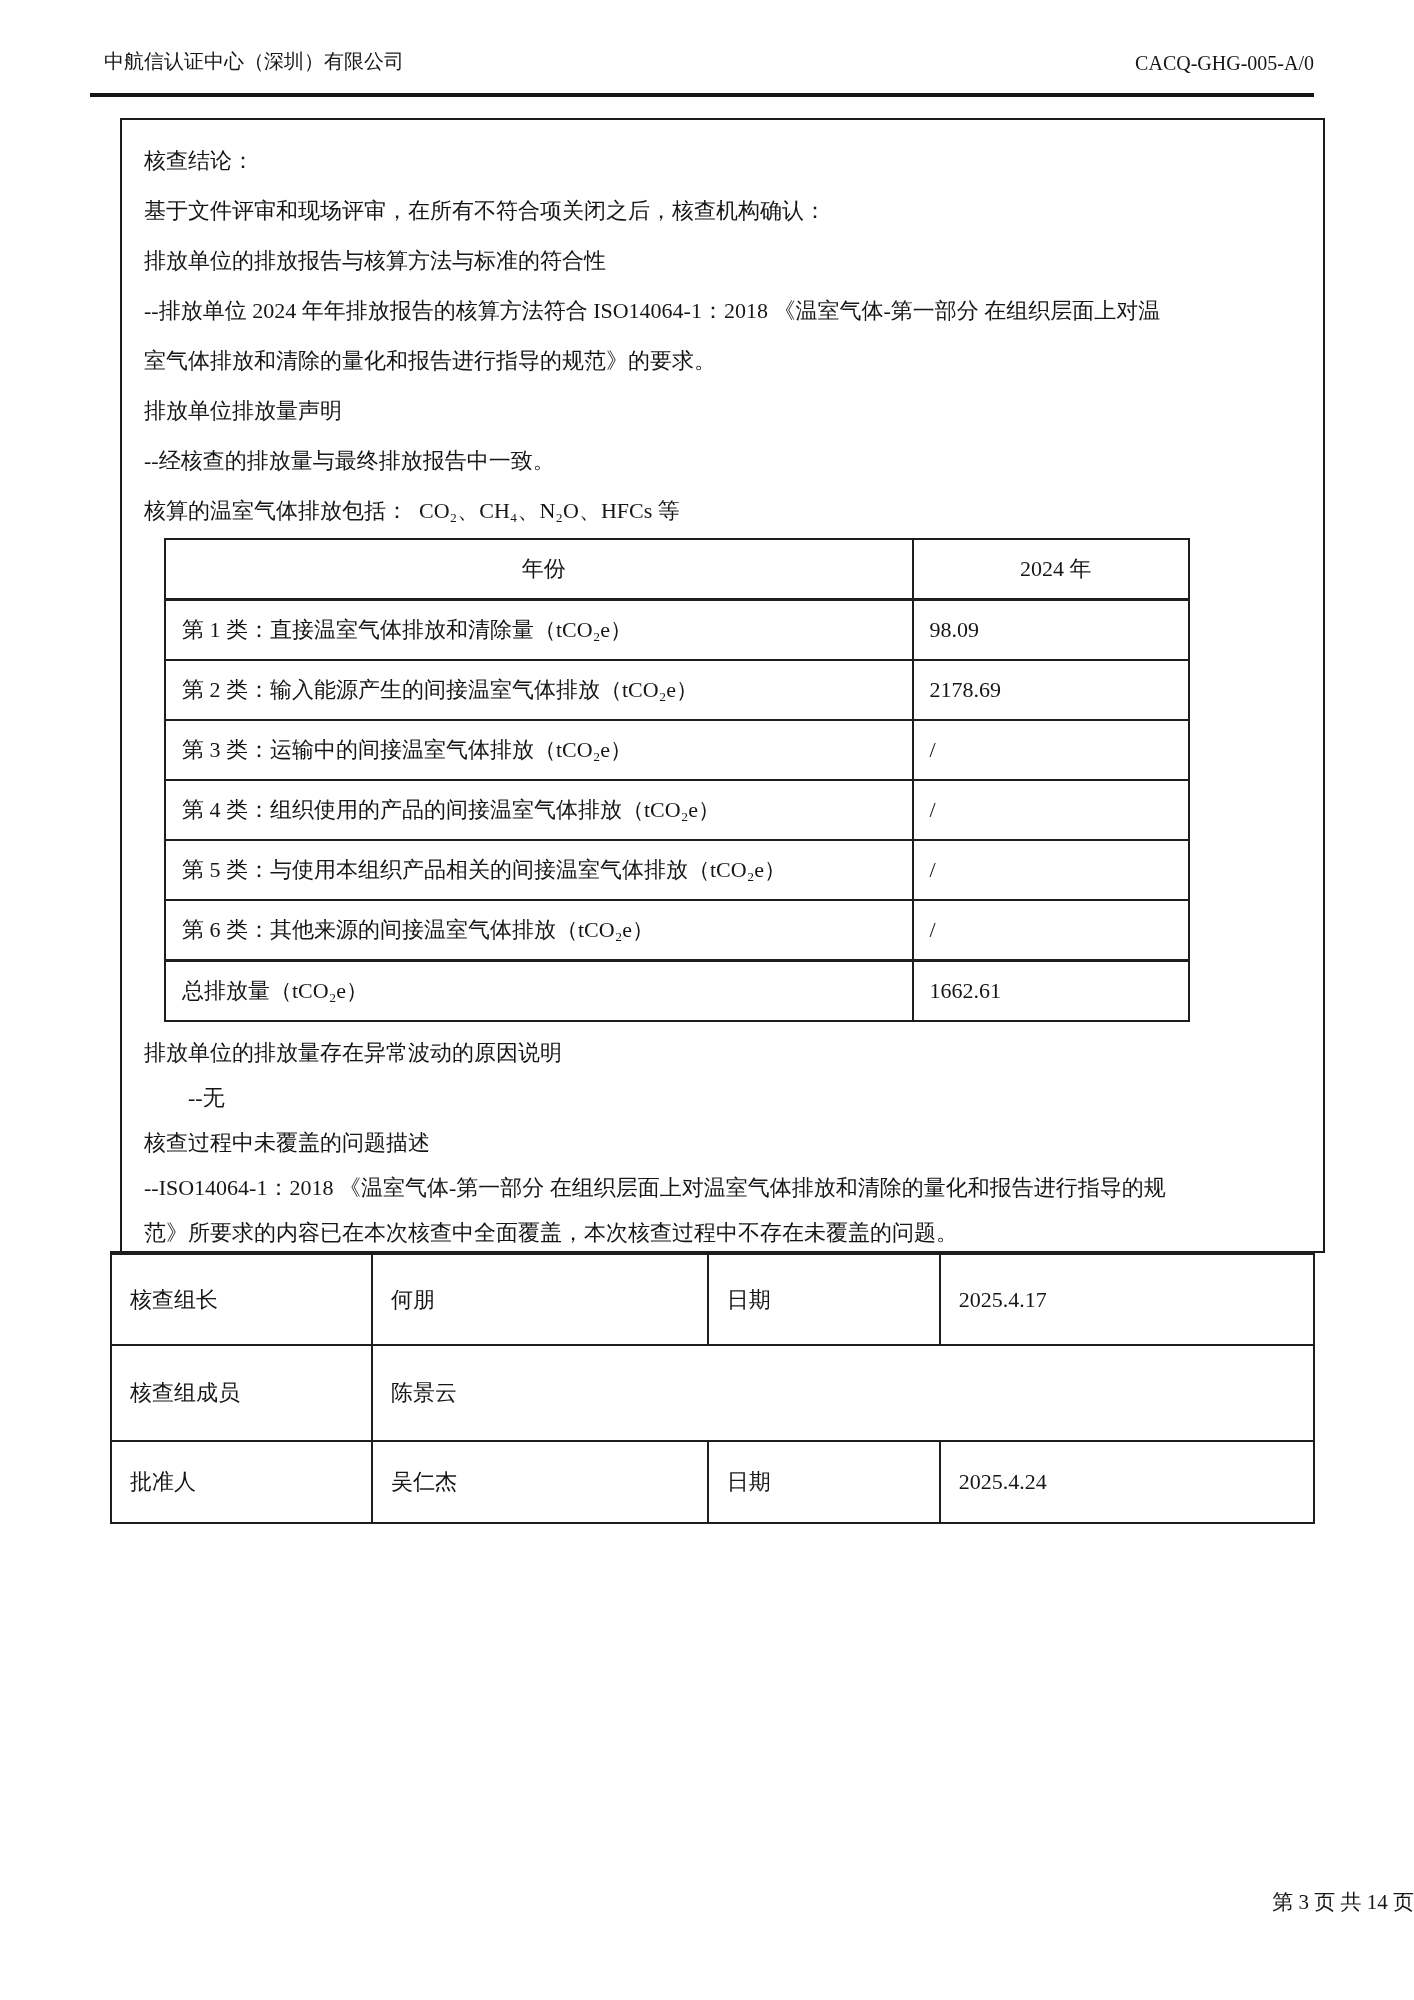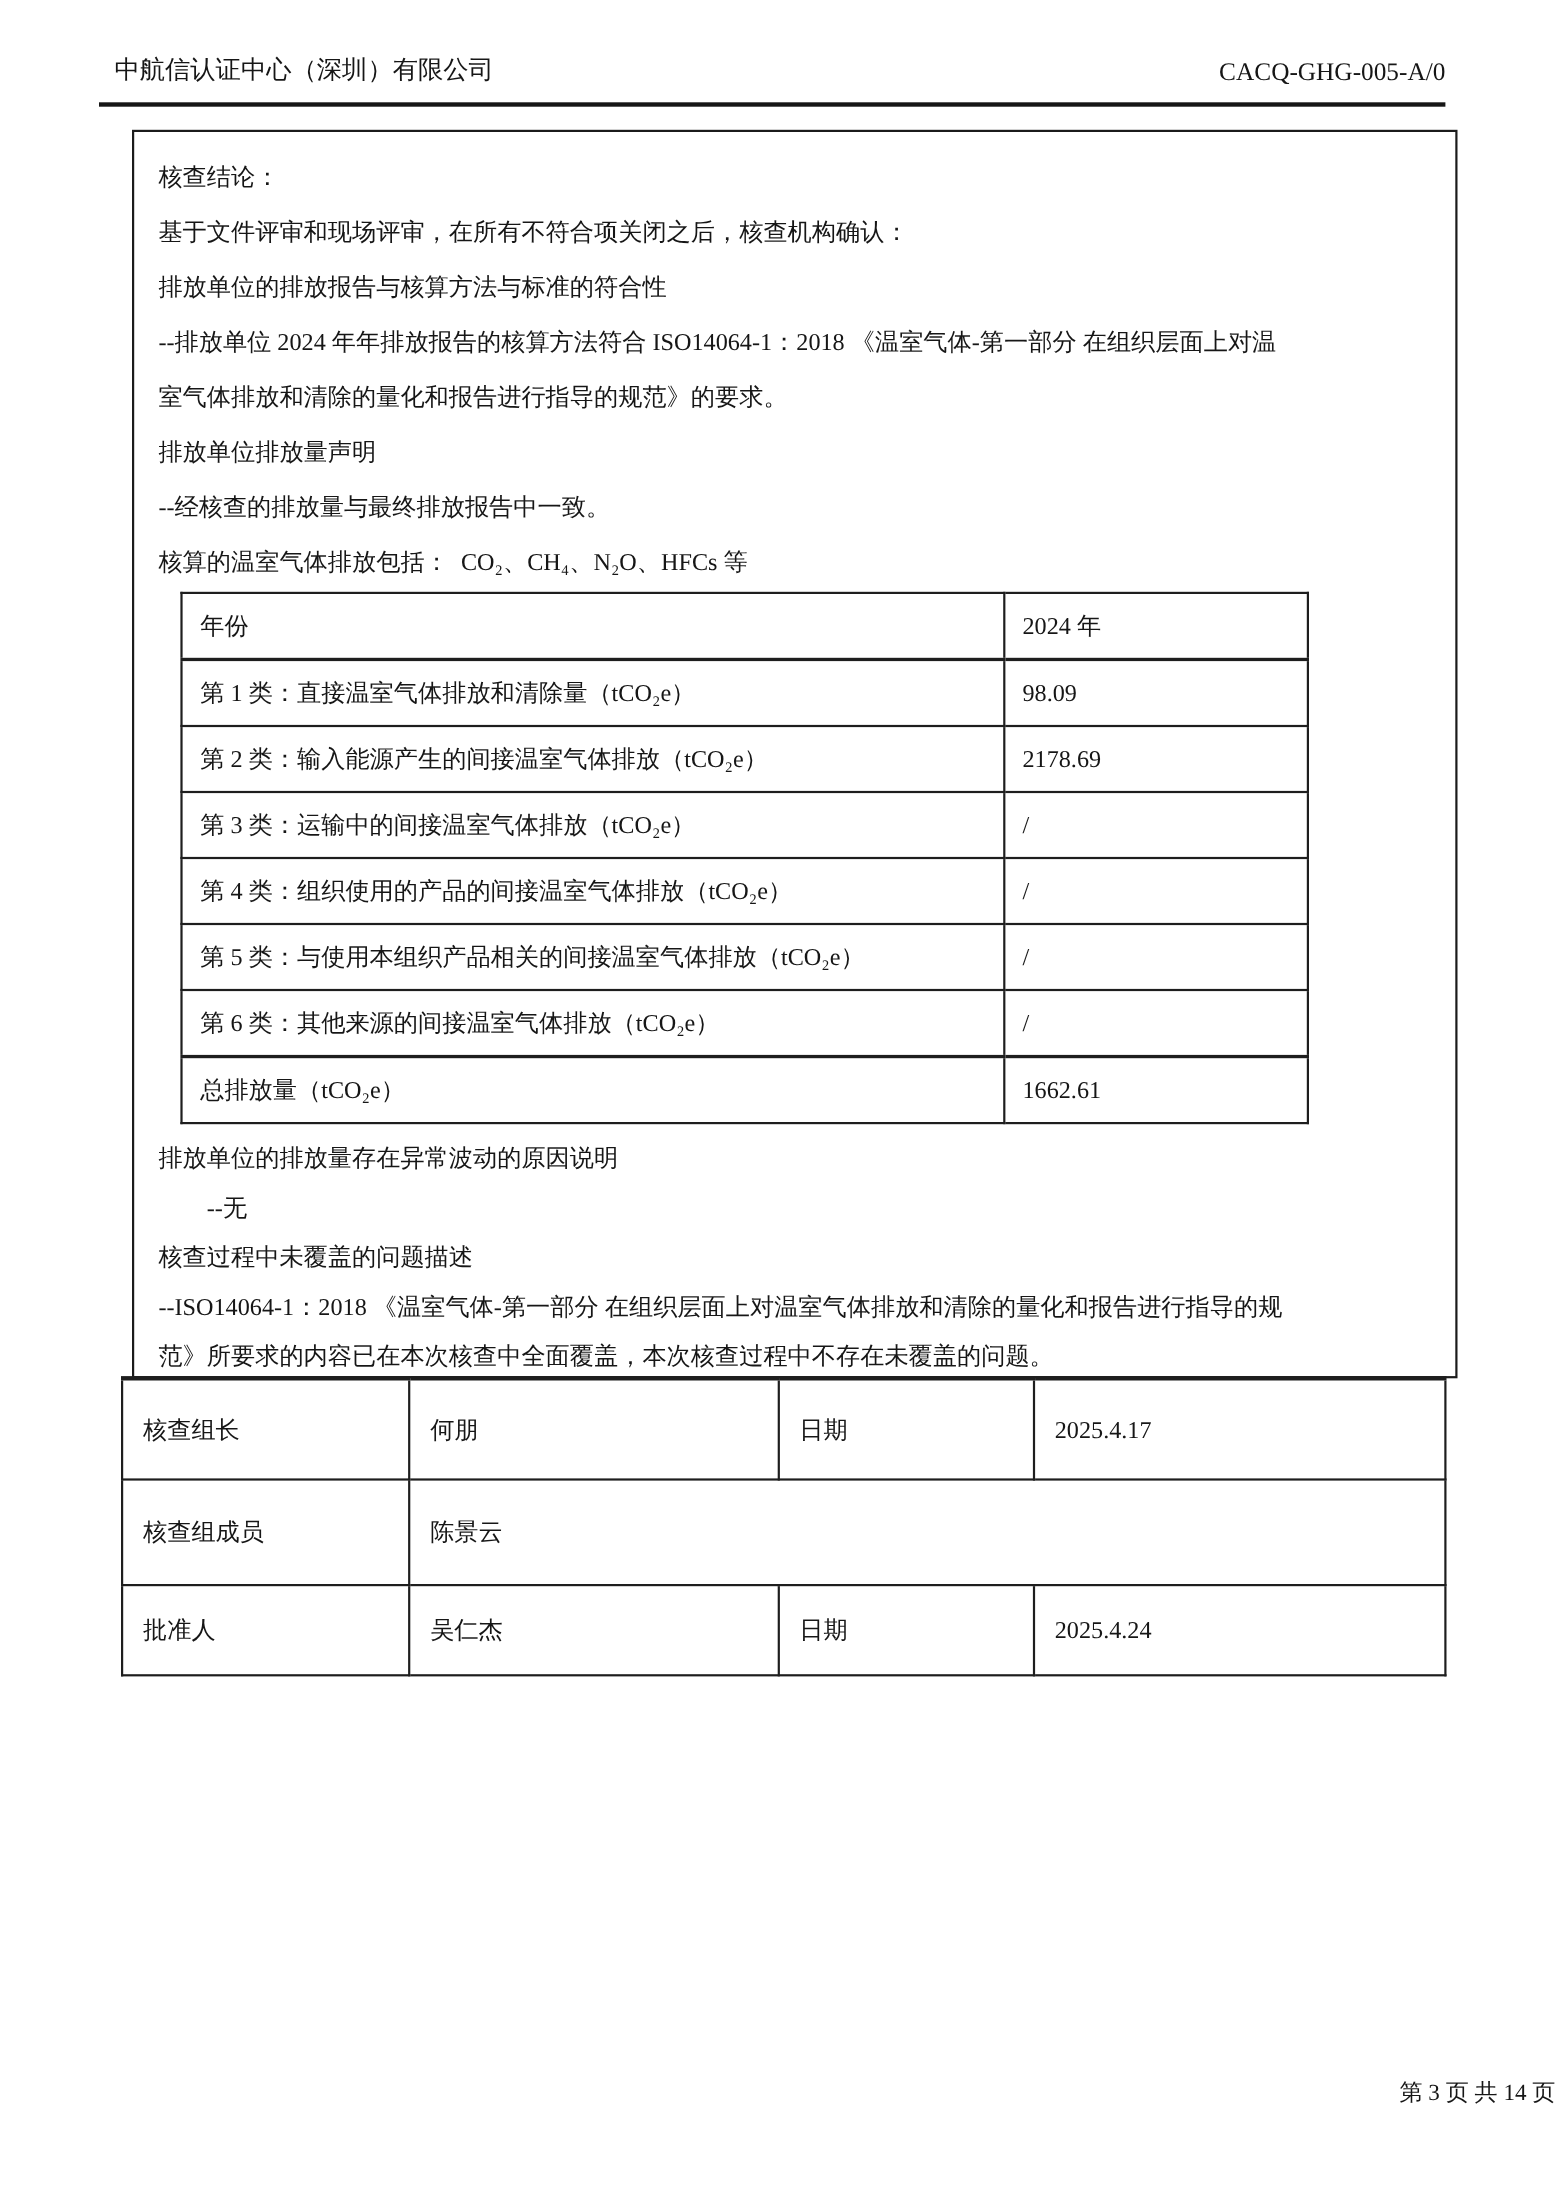--- a/index.html
+++ b/index.html
@@ -6,21 +6,21 @@
   body {
     width: 1414px; height: 2000px;
     background: #ffffff;
     position: relative;
     font-family: "Liberation Serif", "DejaVu Serif", serif;
     color: #161616;
   }
   .header {
     position: absolute; top: 48px; left: 104px; width: 1210px;
     display: flex; justify-content: space-between; align-items: flex-end;
-    font-size: 23px;
+    font-size: 20px;
   }
   .header-rule {
     position: absolute; top: 93px; left: 90px; width: 1224px; height: 4px;
     background: #161616;
   }
   .content-box {
     position: absolute; top: 118px; left: 120px;
     width: 1205px; height: 1135px;
     border: 2px solid #1b1b1b;
     box-sizing: border-box;
@@ -35,21 +35,21 @@
     border-collapse: collapse; table-layout: fixed;
     margin: 2px 0 8px 20px; width: 1026px;
   }
   .emission-table td {
     border: 2px solid #1e1e1e;
     height: 58px; font-size: 22px;
     padding: 0 6px 0 16px; vertical-align: middle;
     overflow: hidden; white-space: nowrap;
   }
   .emission-table td.val { }
-  .emission-table tr:first-child td { border-bottom-width: 3px; }
+  .emission-table tr:first-child td { border-bottom-width: 3px; text-align: center; }
   .emission-table tr:last-child td { border-top-width: 3px; }
   .nline {
     font-size: 22px; line-height: 45px; margin: 0;
     white-space: pre-wrap;
   }
   .nline.indent { padding-left: 44px; }
   .sig-table {
     position: absolute; top: 1251px; left: 110px;
     width: 1205px; border-collapse: collapse; table-layout: fixed;
   }

